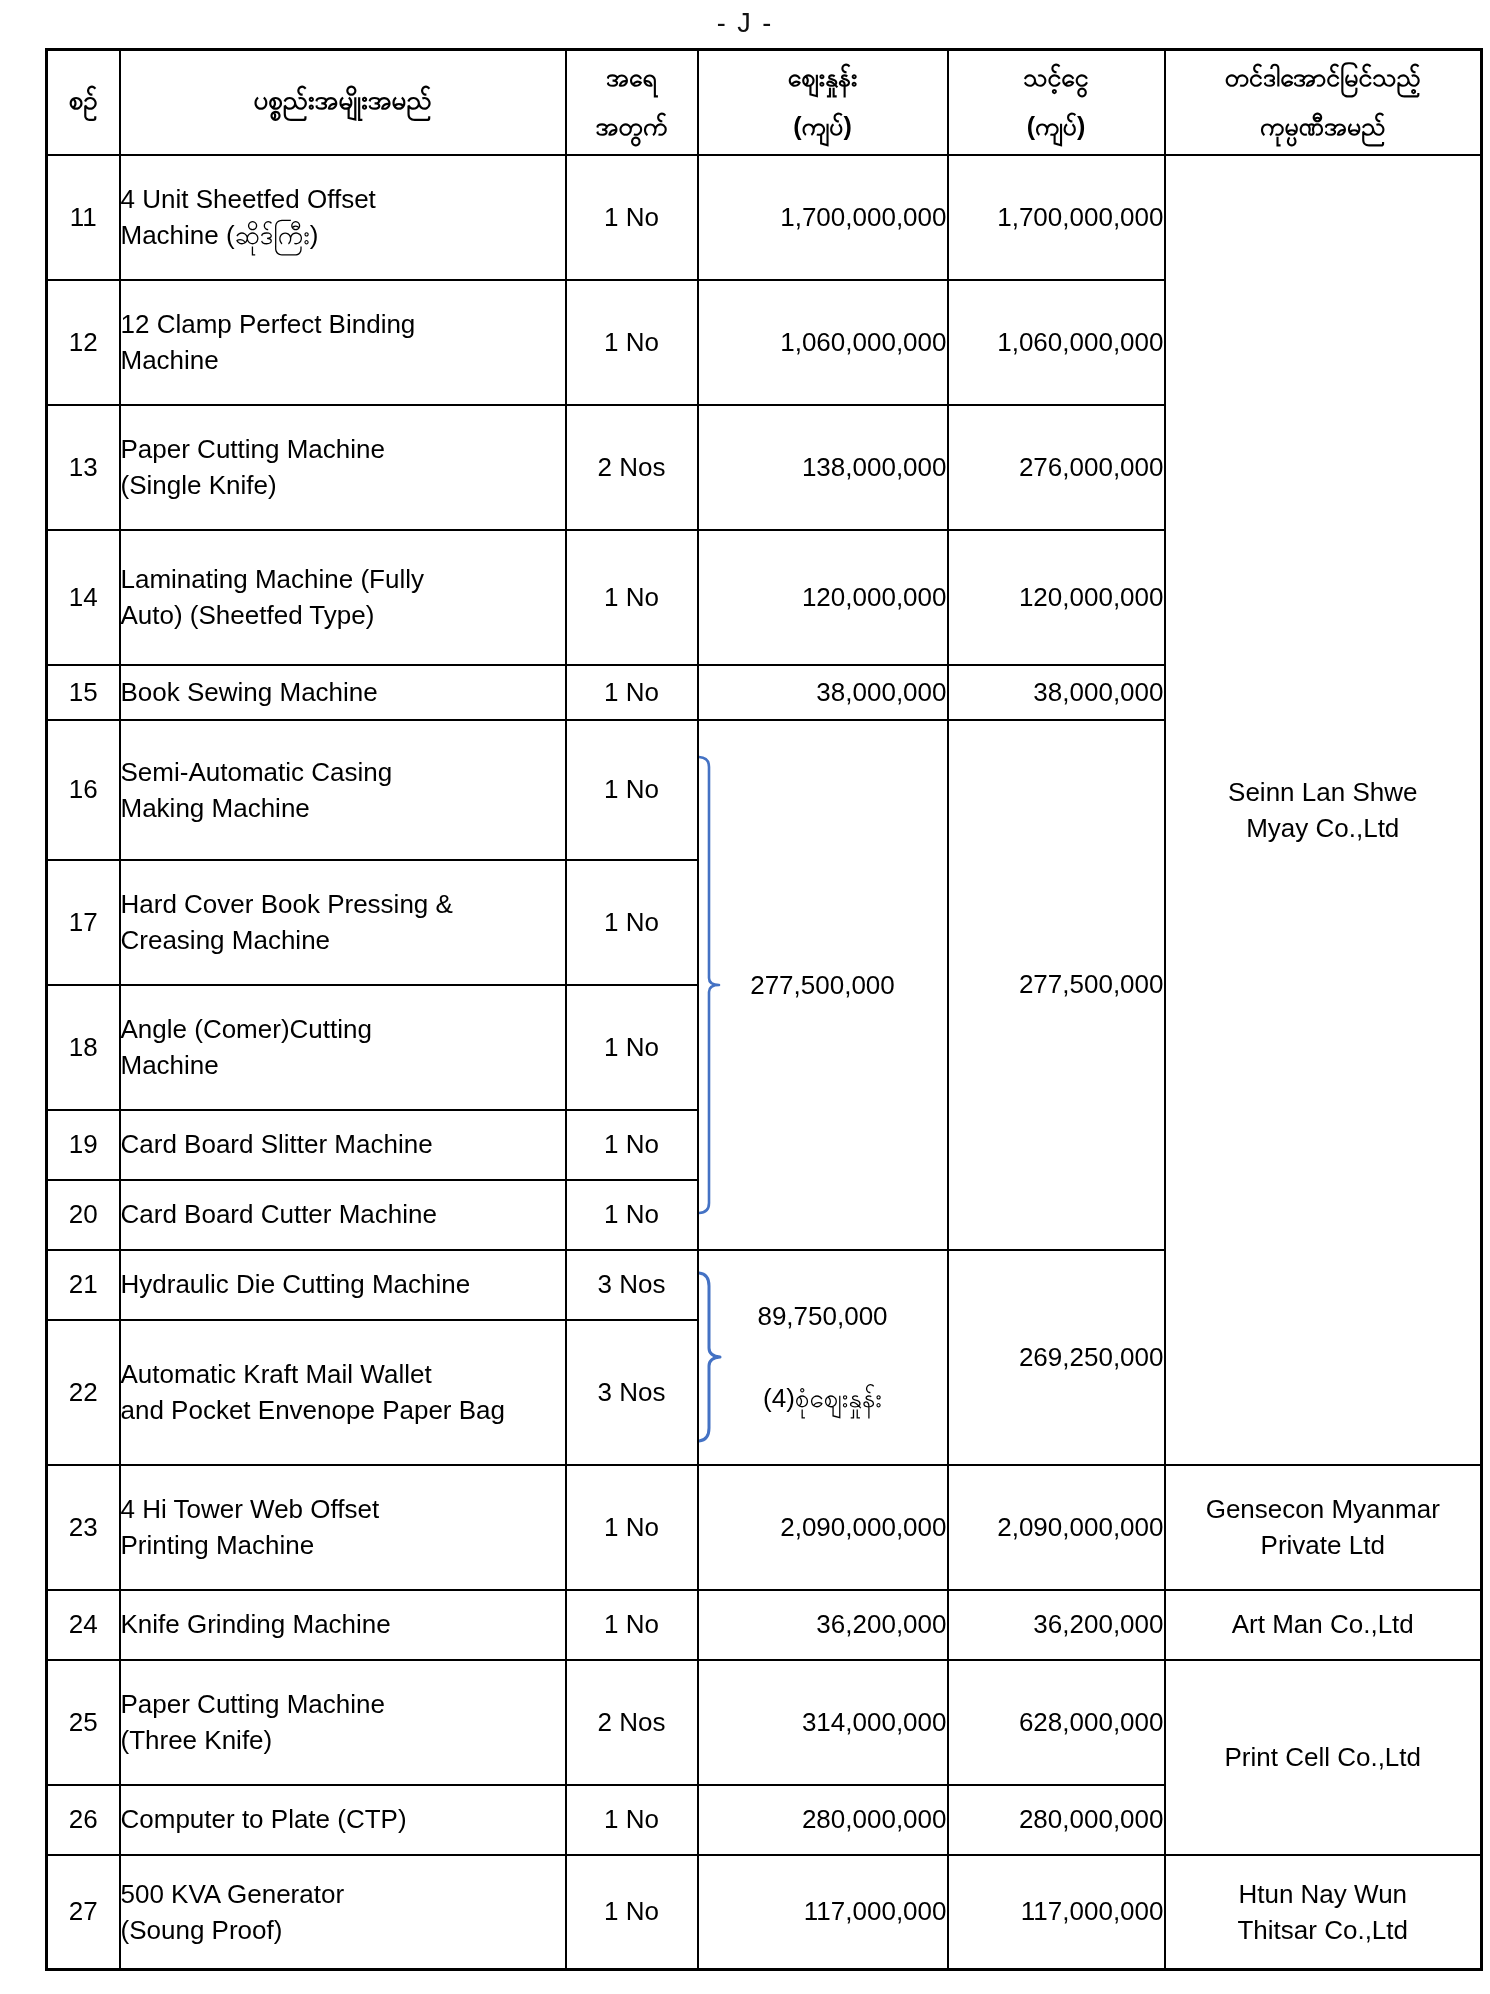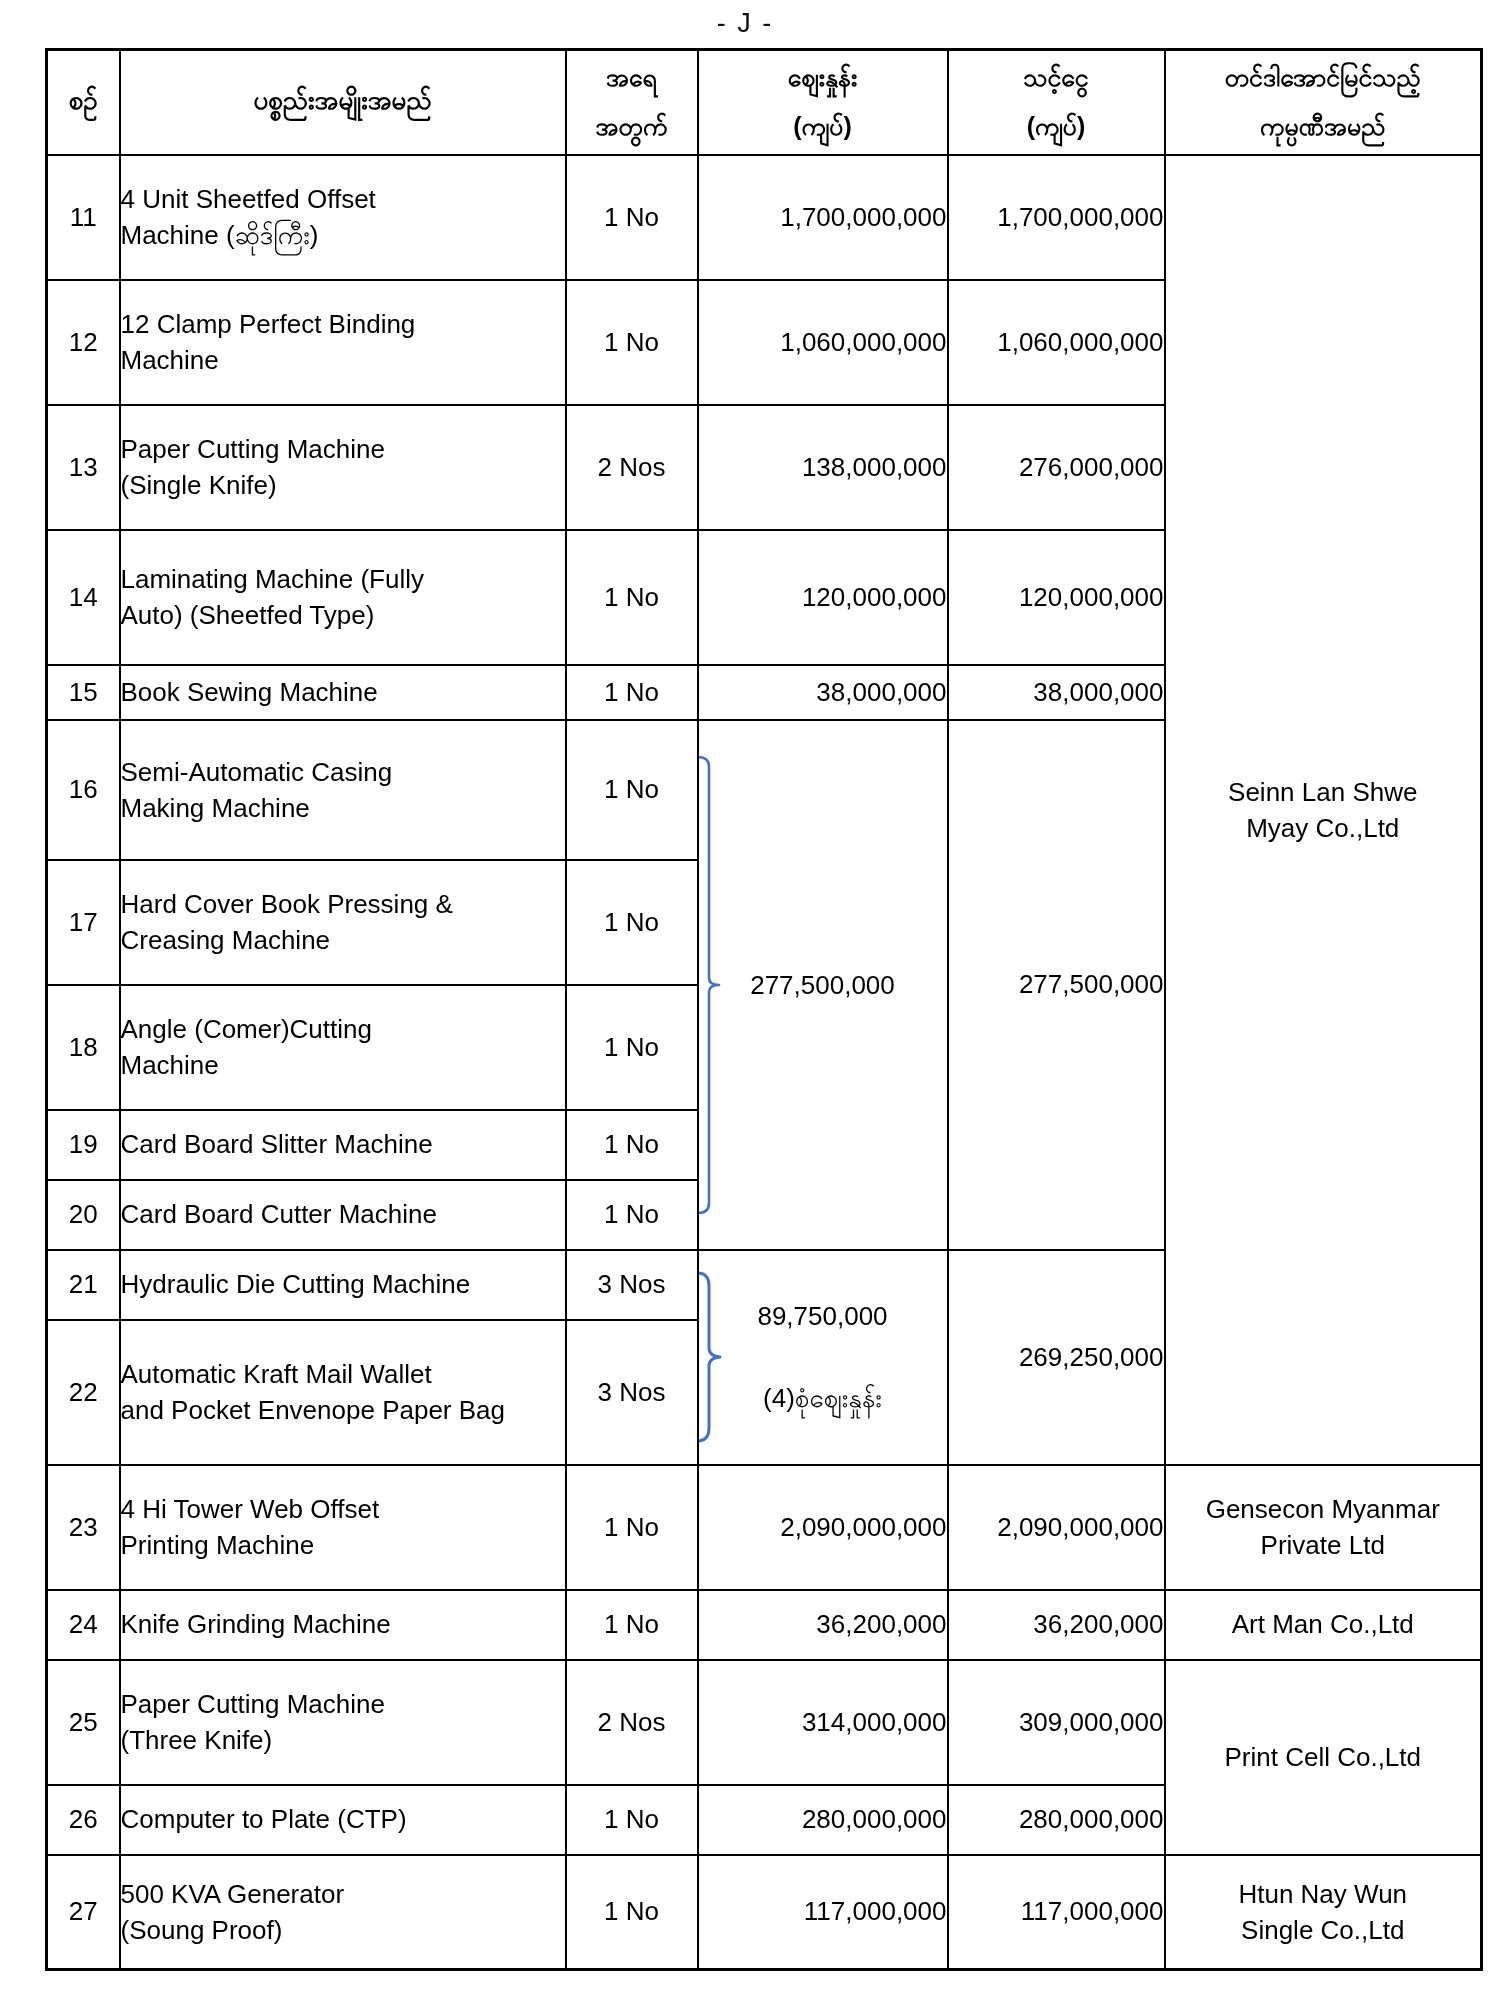--- a/index.html
+++ b/index.html
@@ -202,36 +202,36 @@
     <td class="c-total">36,200,000</td>
     <td class="c-comp">Art Man Co.,Ltd</td>
   </tr>
 
   <tr class="rh125">
     <td class="c-no">25</td>
     <td class="c-item ml">Paper Cutting Machine
 (Three Knife)</td>
     <td class="c-qty">2 Nos</td>
     <td class="c-price">314,000,000</td>
-    <td class="c-total">309,000,000</td>
+    <td class="c-total">628,000,000</td>
     <td class="c-comp" rowspan="2">Print Cell Co.,Ltd</td>
   </tr>
 
   <tr class="rh70">
     <td class="c-no">26</td>
     <td class="c-item">Computer to Plate (CTP)</td>
     <td class="c-qty">1 No</td>
     <td class="c-price">280,000,000</td>
     <td class="c-total">280,000,000</td>
   </tr>
 
   <tr class="rh115">
     <td class="c-no">27</td>
     <td class="c-item ml">500 KVA Generator
 (Soung Proof)</td>
     <td class="c-qty">1 No</td>
     <td class="c-price">117,000,000</td>
     <td class="c-total">117,000,000</td>
     <td class="c-comp ml">Htun Nay Wun
-Single Co.,Ltd</td>
+Thitsar Co.,Ltd</td>
   </tr>
 </tbody>
   </table>
 
 </body></html>

